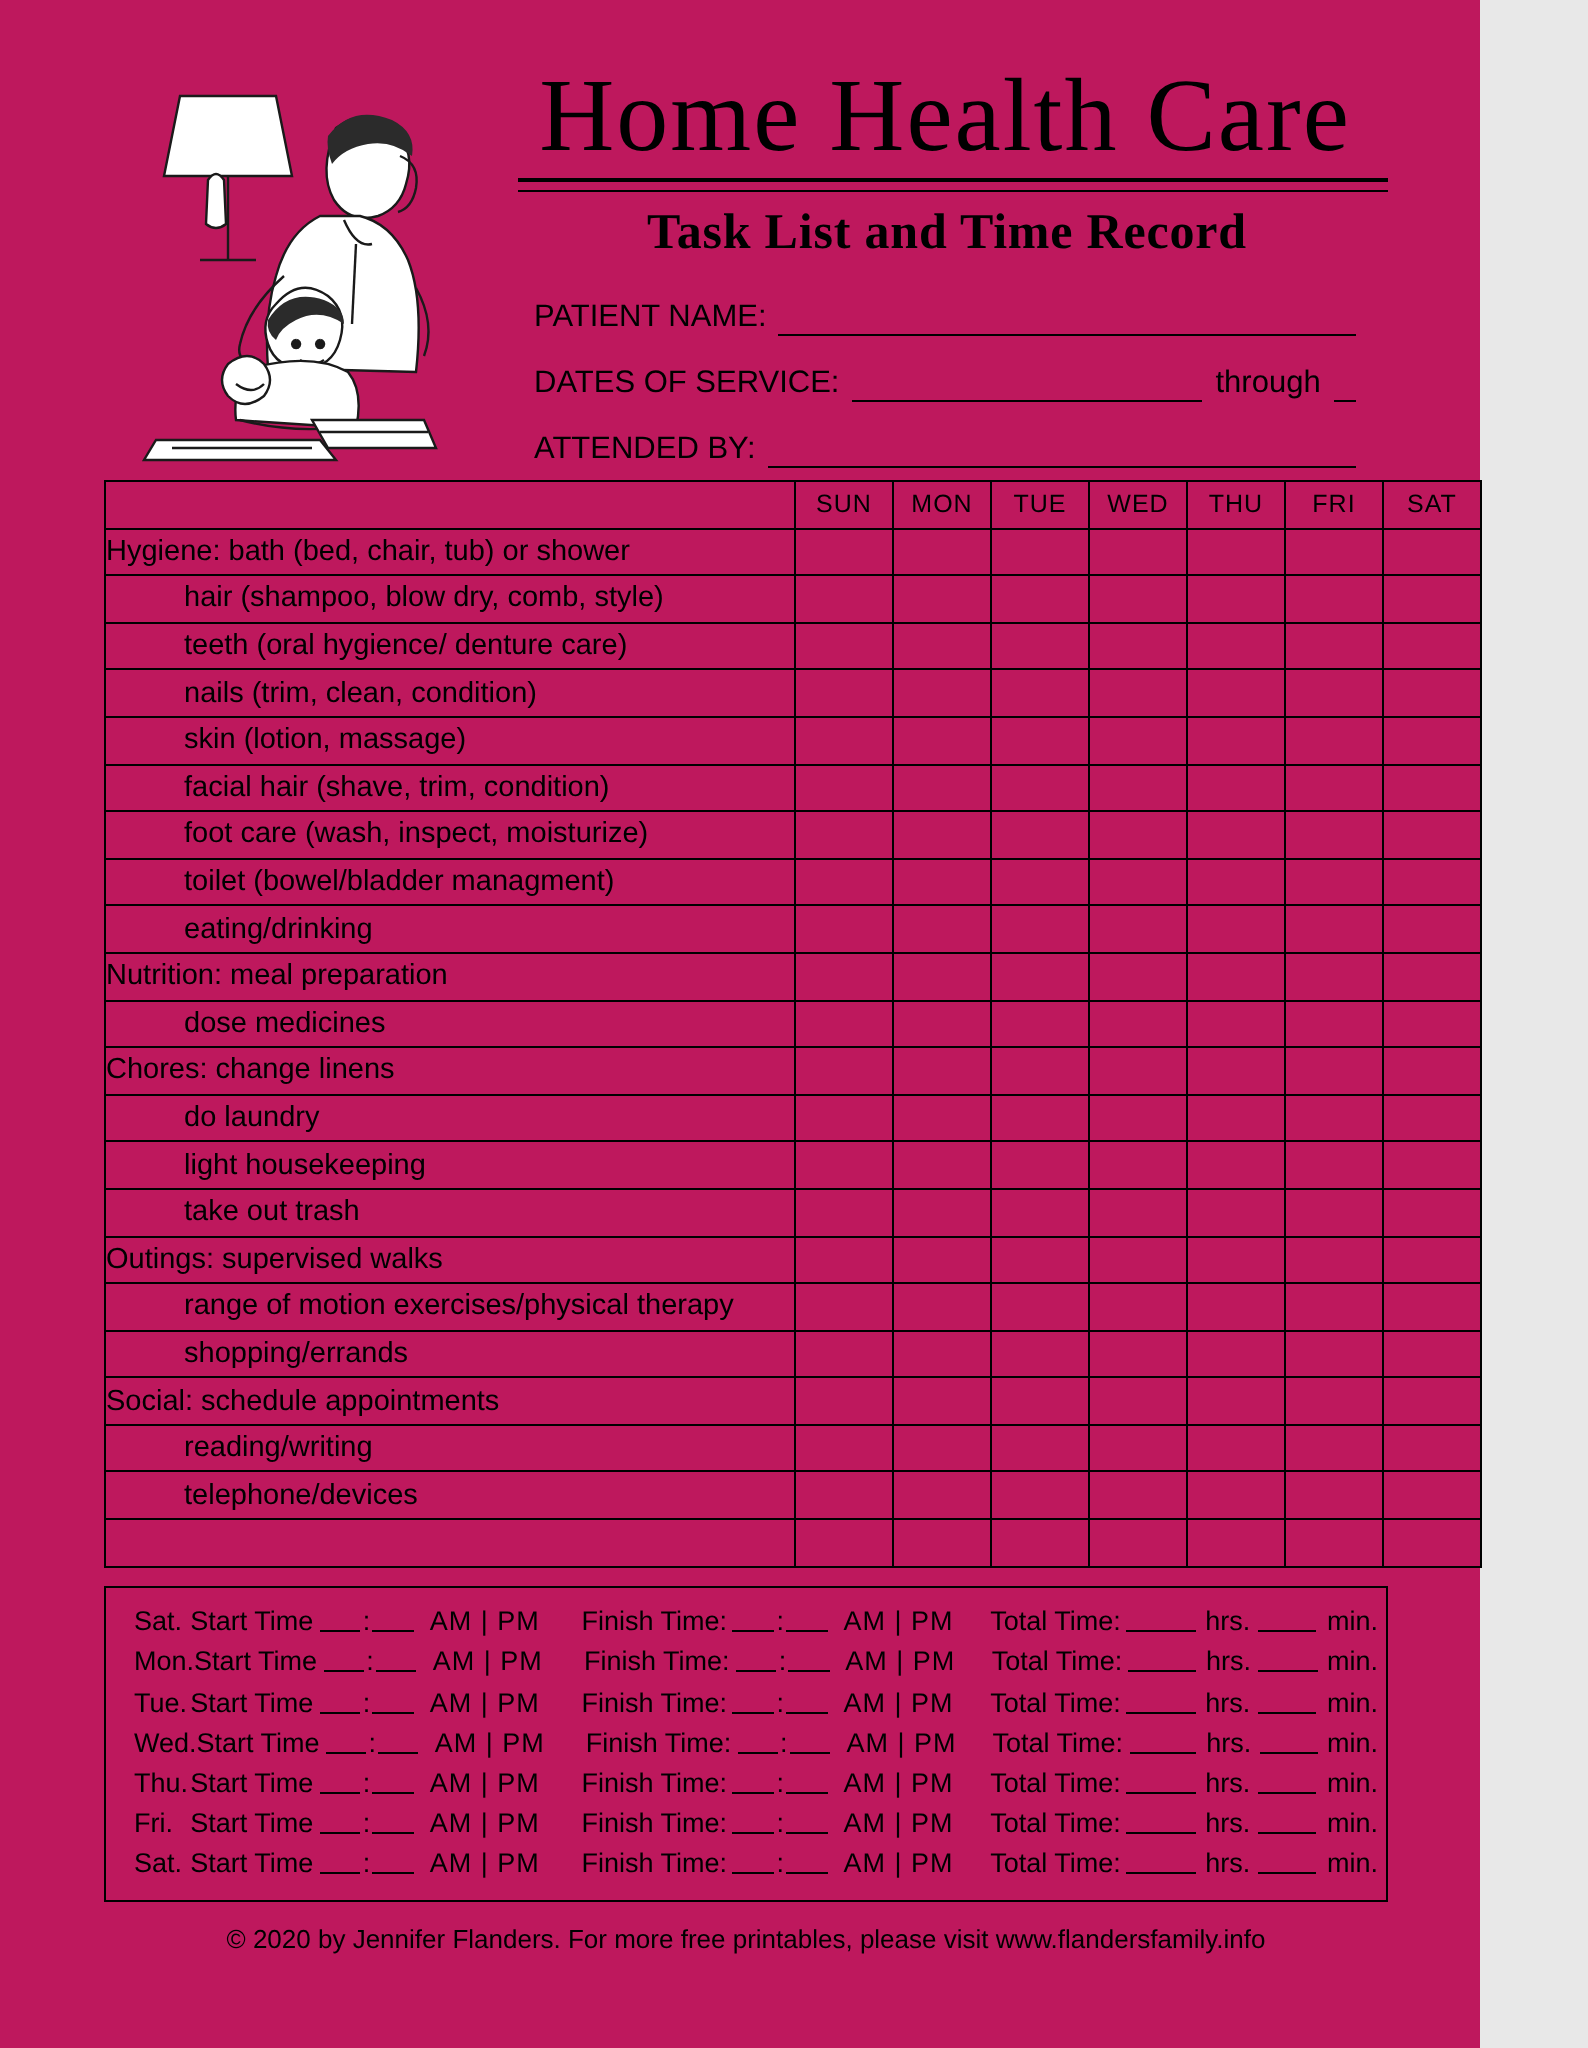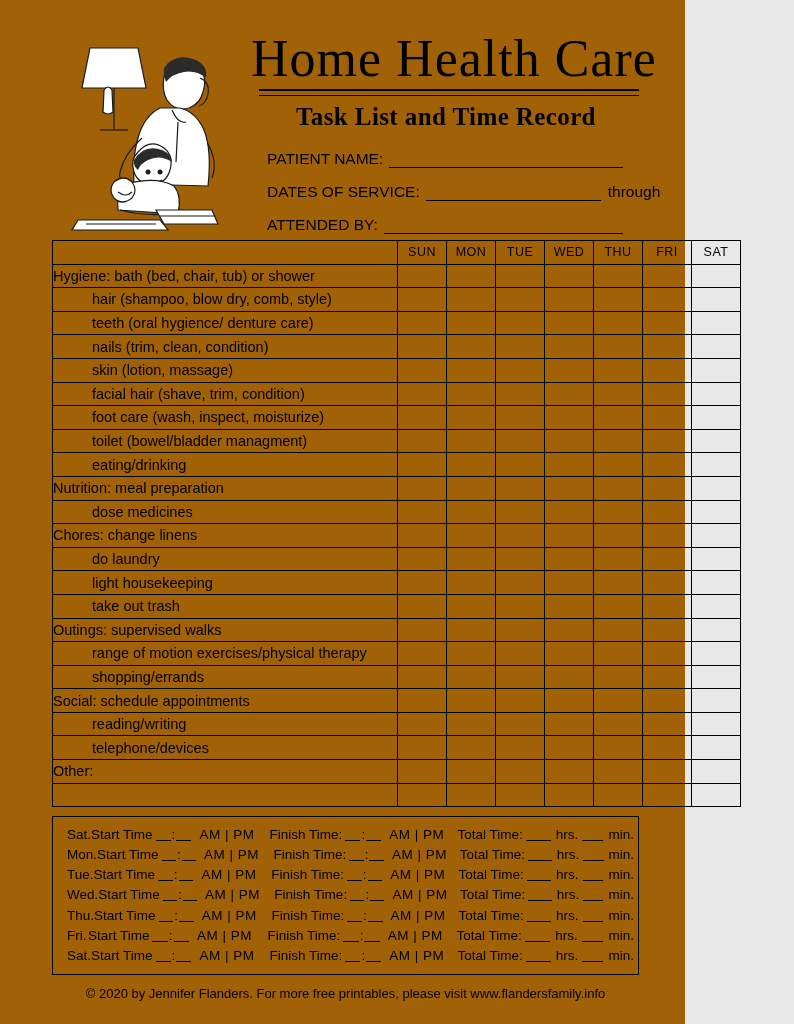--- a/index.html
+++ b/index.html
@@ -8,23 +8,23 @@
     background: #e8e8e8;
   }
   body {
     width: 794px;
     height: 1024px;
     font-family: "Liberation Sans", sans-serif;
     overflow: hidden;
   }
   .page {
     position: relative;
-    width: 685px;
+    width: 740px;
     height: 1024px;
-    background: #a16207;
+    background: #be185d;
     box-sizing: border-box;
     padding: 22px 46px 18px 52px;
   }
   
   .header {
     position: relative;
     height: 218px;
   }
   .illustration {
     position: absolute;
@@ -116,21 +116,21 @@
   col.day  { width: 49px; }
 
   
   .time-box {
     margin-top: 9px;
     border: 1.5px solid #000;
     padding: 7px 0 8px 0;
   }
   .time-row {
     display: flex;
-    align-items: center;
+    align-items: flex-start;
     font-size: 13.5px;
     padding: 2.6px 0 2.6px 14px;
     white-space: nowrap;
   }
   .t-day { width: 46px; }
   .t-lbl { padding-right: 3px; }
   .u { border-bottom: 1px solid #000; display: inline-block; height: 12px; }
   .u.w34 { width: 34px; }
   .u.w56 { width: 56px; }
   .u.w48 { width: 48px; }
@@ -448,30 +448,20 @@
           <td class="task-cell indent">telephone/devices</td>
           <td></td>
           <td></td>
           <td></td>
           <td></td>
           <td></td>
           <td></td>
           <td></td>
         </tr>
         <tr>
-          <td class="task-cell">Other:</td>
-          <td></td>
-          <td></td>
-          <td></td>
-          <td></td>
-          <td></td>
-          <td></td>
-          <td></td>
-        </tr>
-        <tr>
           <td class="task-cell"></td>
           <td></td>
           <td></td>
           <td></td>
           <td></td>
           <td></td>
           <td></td>
           <td></td>
         </tr>
       </tbody>

